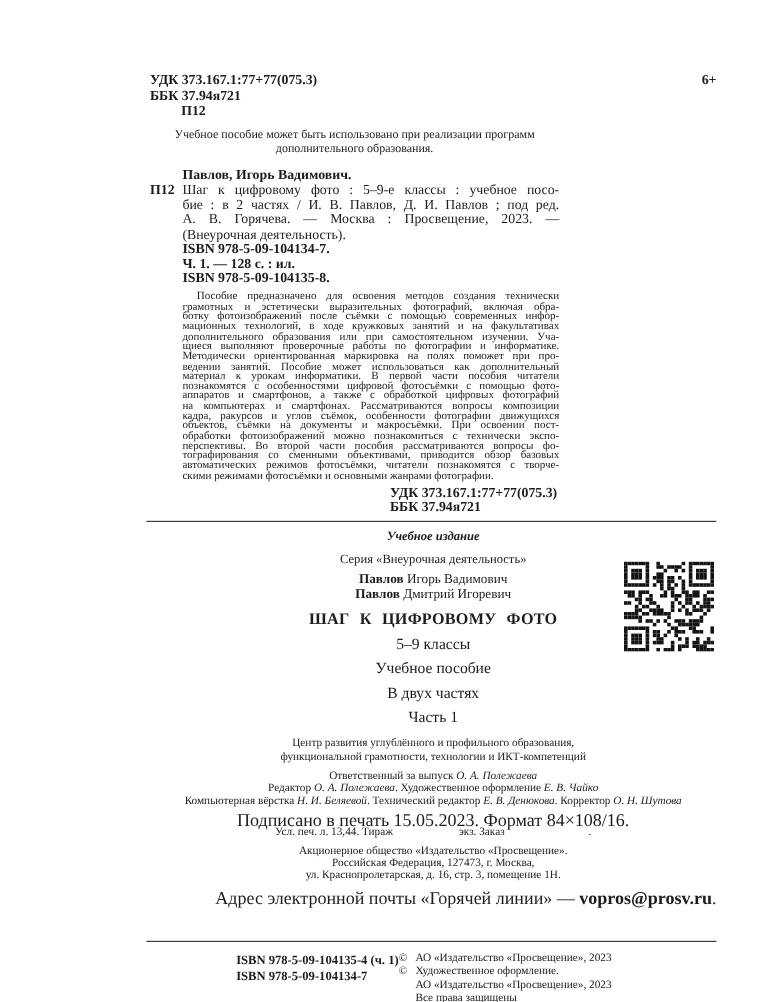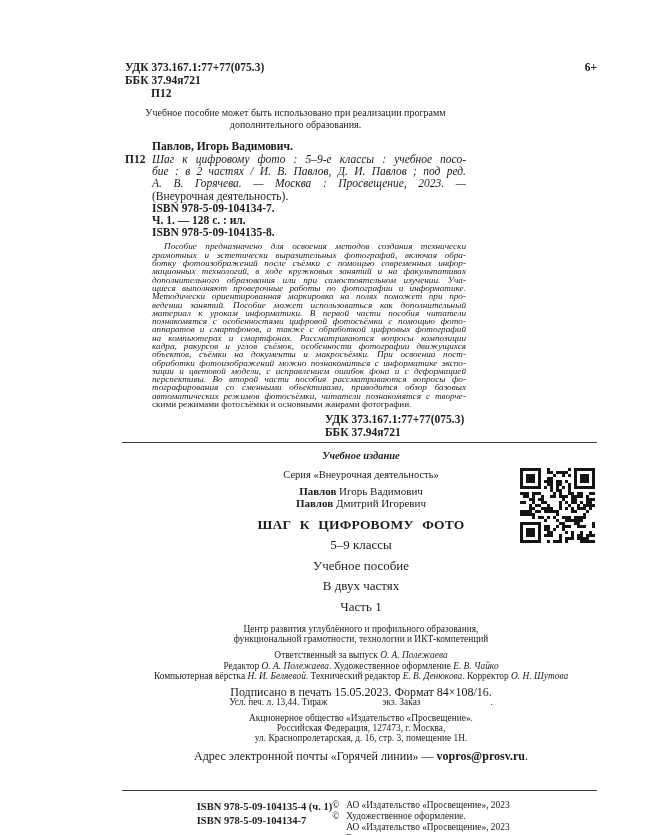--- a/index.html
+++ b/index.html
@@ -13,42 +13,42 @@
   .top-row{display:flex;justify-content:space-between;padding-top:49px;}
   .top-codes{font-weight:bold;font-size:11.5px;line-height:13px;}
   .top-codes .p12{padding-left:26px;}
   .age{font-weight:bold;font-size:11.5px;}
   .center{text-align:center;}
   .series-note{margin-top:9px;font-size:10px;}
   .usage-note{margin-top:7px;font-size:10px;line-height:12px;}
   .author-heading{margin-top:9px;padding-left:27px;font-weight:bold;font-size:11.5px;}
   .bib{position:relative;padding-left:27px;font-size:11.5px;line-height:12.2px;margin-top:1px;}
   .bib-code{position:absolute;left:0;top:0;font-weight:bold;}
-  .jl{text-align:justify;text-align-last:justify;font-style:italic;}
+  .jl{text-align:justify;text-align-last:justify;}
   .isbn-block{padding-left:27px;font-weight:bold;font-size:11.5px;line-height:12.2px;}
   .annotation{padding-left:27px;font-size:9.2px;line-height:8.3px;margin-top:4px;}
   .fl-indent{text-indent:12px;}
   .udk-bottom{margin-left:200px;margin-top:5px;font-weight:bold;font-size:11.5px;line-height:12.4px;white-space:nowrap;}
   hr.rule{border:none;border-top:1.4px solid #3c3c3c;width:475px;margin:4px 0 0 -3px;}
   hr.rule2{border:none;border-top:1.4px solid #3c3c3c;width:475px;margin:26px 0 0 -3px;}
   .mid{text-align:center;}
   .edition-kind{margin-top:7px;font-style:italic;font-weight:bold;font-size:10.5px;}
   .edition-series{margin-top:8px;font-size:10.5px;}
   .authors{margin-top:5px;font-size:11px;line-height:12.2px;}
   .book-title{margin-top:7px;font-size:13.5px;font-weight:bold;word-spacing:5px;letter-spacing:0.2px;}
   .sub{font-size:13px;margin-top:4.5px;}
   .org{margin-top:9px;font-size:9.4px;line-height:10.4px;}
   .cl{font-size:9.4px;line-height:10.2px;}
   .cl-first{margin-top:6px;}
-  .print1{margin-top:6px;font-size:12px;line-height:10.2px;}
+  .print1{margin-top:6px;font-size:15px;line-height:10.2px;}
   .print2{font-size:9.4px;line-height:10.2px;}
   .sp55{display:inline-block;width:55px;}
   .sp70{display:inline-block;width:70px;}
   .pub{margin-top:6px;font-size:9.4px;line-height:10px;}
-  .email{margin-top:6px;font-size:12px;}
+  .email{margin-top:6px;font-size:15px;text-align:right;}
   .footer{display:flex;justify-content:center;margin-top:9px;}
   .f-isbn{font-weight:bold;font-size:10.5px;line-height:13.5px;}
   .f-copy{font-size:9.4px;line-height:10.8px;width:193px;}
   .cr{display:flex;}
   .cr .sym{width:14px;flex:none;}
   .qr{position:absolute;left:520px;top:468px;width:75px;height:75px;}
   i.nm{font-style:italic;}
 </style>
 </head>
 <body>
@@ -97,22 +97,21 @@
         <div class="jl">дополнительного образования или при самостоятельном изучении. Уча-</div>
         <div class="jl">щиеся выполняют проверочные работы по фотографии и информатике.</div>
         <div class="jl">Методически ориентированная маркировка на полях поможет при про-</div>
         <div class="jl">ведении занятий. Пособие может использоваться как дополнительный</div>
         <div class="jl">материал к урокам информатики. В первой части пособия читатели</div>
         <div class="jl">познакомятся с особенностями цифровой фотосъёмки с помощью фото-</div>
         <div class="jl">аппаратов и смартфонов, а также с обработкой цифровых фотографий</div>
         <div class="jl">на компьютерах и смартфонах. Рассматриваются вопросы композиции</div>
         <div class="jl">кадра, ракурсов и углов съёмок, особенности фотографии движущихся</div>
         <div class="jl">объектов, съёмки на документы и макросъёмки. При освоении пост-</div>
-        <div class="jl">обработки фотоизображений можно познакомиться с информатике экспо-</div>
-        <div class="jl">зиции и цветовой модели, с исправлением ошибок фона и с деформацией</div>
+        <div class="jl">обработки фотоизображений можно познакомиться с технически экспо-</div>
         <div class="jl">перспективы. Во второй части пособия рассматриваются вопросы фо-</div>
         <div class="jl">тографирования со сменными объективами, приводится обзор базовых</div>
         <div class="jl">автоматических режимов фотосъёмки, читатели познакомятся с творче-</div>
         <div>скими режимами фотосъёмки и основными жанрами фотографии.</div>
       </div>
 
     <div class="udk-bottom">
       <div>УДК 373.167.1:77+77(075.3)</div>
       <div>ББК 37.94я721</div>
     </div>

